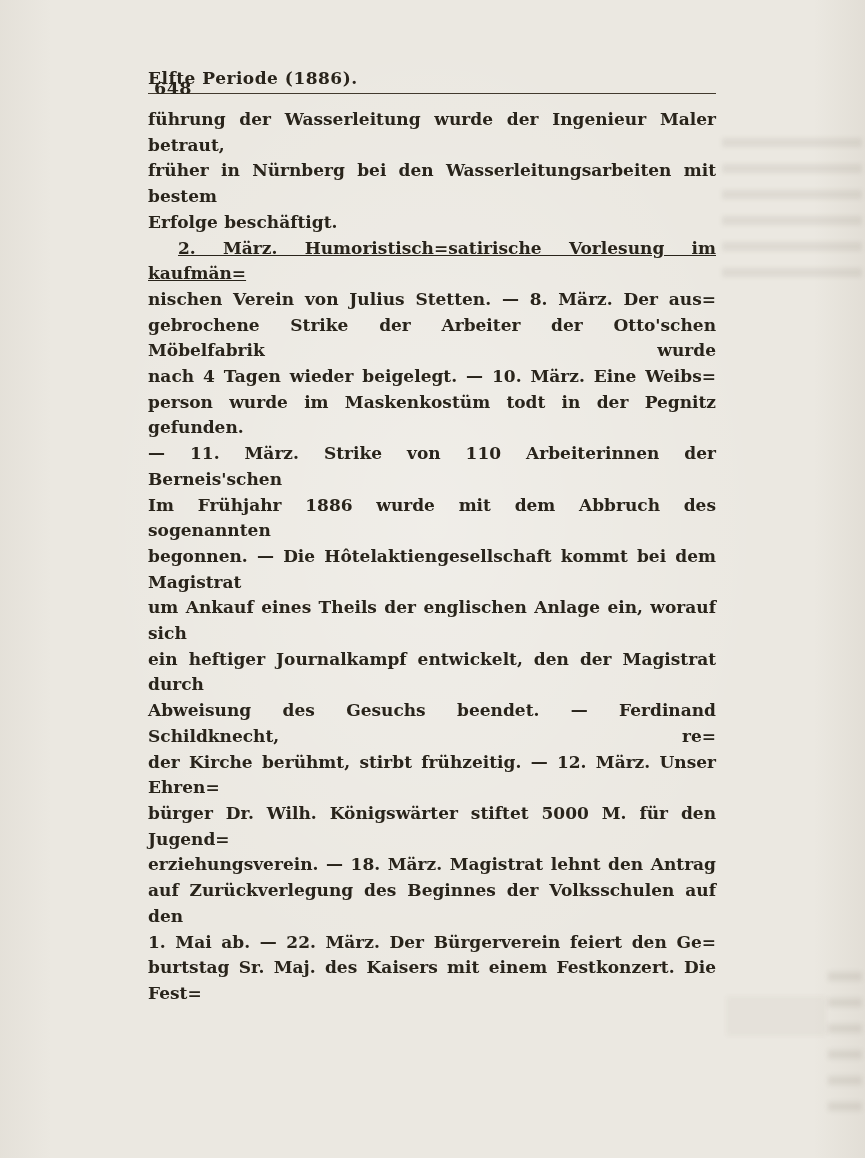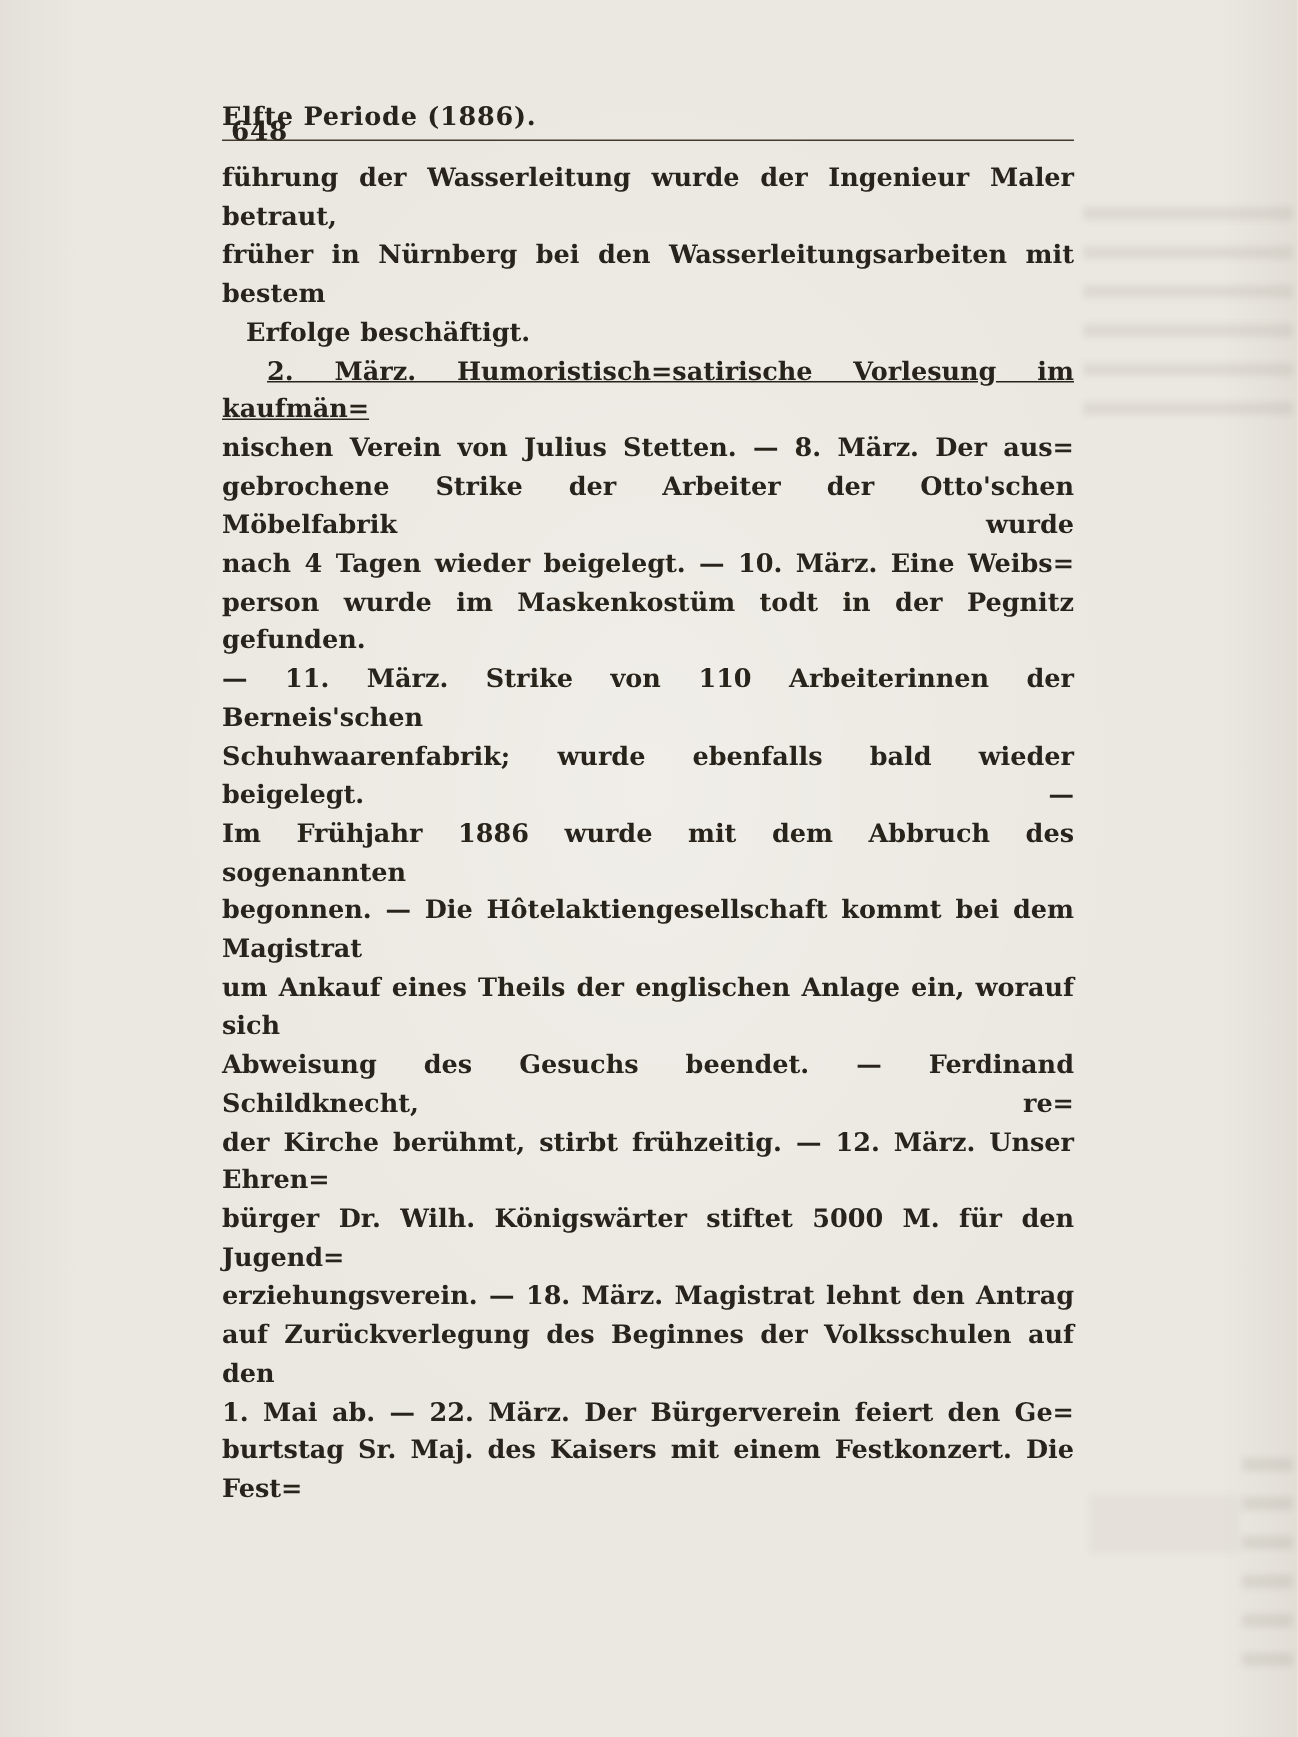--- a/index.html
+++ b/index.html
@@ -64,21 +64,20 @@
     margin: 0;
   }
   .line {
     text-align: justify;
     text-align-last: justify;
     white-space: normal;
     word-spacing: 0.5px;
   }
   .line.last {
     text-align-last: left;
-    margin-left: 16px;
   }
   .line.indent {
     text-indent: 30px;
     text-decoration: underline;
   }
   
   .artifact {
     position: absolute;
     pointer-events: none;
     filter: blur(2.5px);
@@ -144,24 +143,24 @@
           <div class="line">früher in Nürnberg bei den Wasserleitungsarbeiten mit bestem</div>
           <div class="line last">Erfolge beschäftigt.</div>
         </div>
         <div class="paragraph">
           <div class="line indent">2. März. Humoristisch=satirische Vorlesung im kaufmän=</div>
           <div class="line">nischen Verein von Julius Stetten. — 8. März. Der aus=</div>
           <div class="line">gebrochene Strike der Arbeiter der Otto'schen Möbelfabrik wurde</div>
           <div class="line">nach 4 Tagen wieder beigelegt. — 10. März. Eine Weibs=</div>
           <div class="line">person wurde im Maskenkostüm todt in der Pegnitz gefunden.</div>
           <div class="line">— 11. März. Strike von 110 Arbeiterinnen der Berneis'schen</div>
-          <div class="line">Schuhwaarenfabrik; wurde ebenfalls bald wieder beigelegt. —</div>
           <div class="line">Im Frühjahr 1886 wurde mit dem Abbruch des sogenannten</div>
           <div class="line">begonnen. — Die Hôtelaktiengesellschaft kommt bei dem Magistrat</div>
           <div class="line">um Ankauf eines Theils der englischen Anlage ein, worauf sich</div>
+          <div class="line">ein heftiger Journalkampf entwickelt, den der Magistrat durch</div>
           <div class="line">Abweisung des Gesuchs beendet. — Ferdinand Schildknecht, re=</div>
           <div class="line">der Kirche berühmt, stirbt frühzeitig. — 12. März. Unser Ehren=</div>
           <div class="line">bürger Dr. Wilh. Königswärter stiftet 5000 M. für den Jugend=</div>
           <div class="line">erziehungsverein. — 18. März. Magistrat lehnt den Antrag</div>
           <div class="line">auf Zurückverlegung des Beginnes der Volksschulen auf den</div>
           <div class="line">1. Mai ab. — 22. März. Der Bürgerverein feiert den Ge=</div>
           <div class="line">burtstag Sr. Maj. des Kaisers mit einem Festkonzert. Die Fest=</div>
         </div>
       </div>
 

